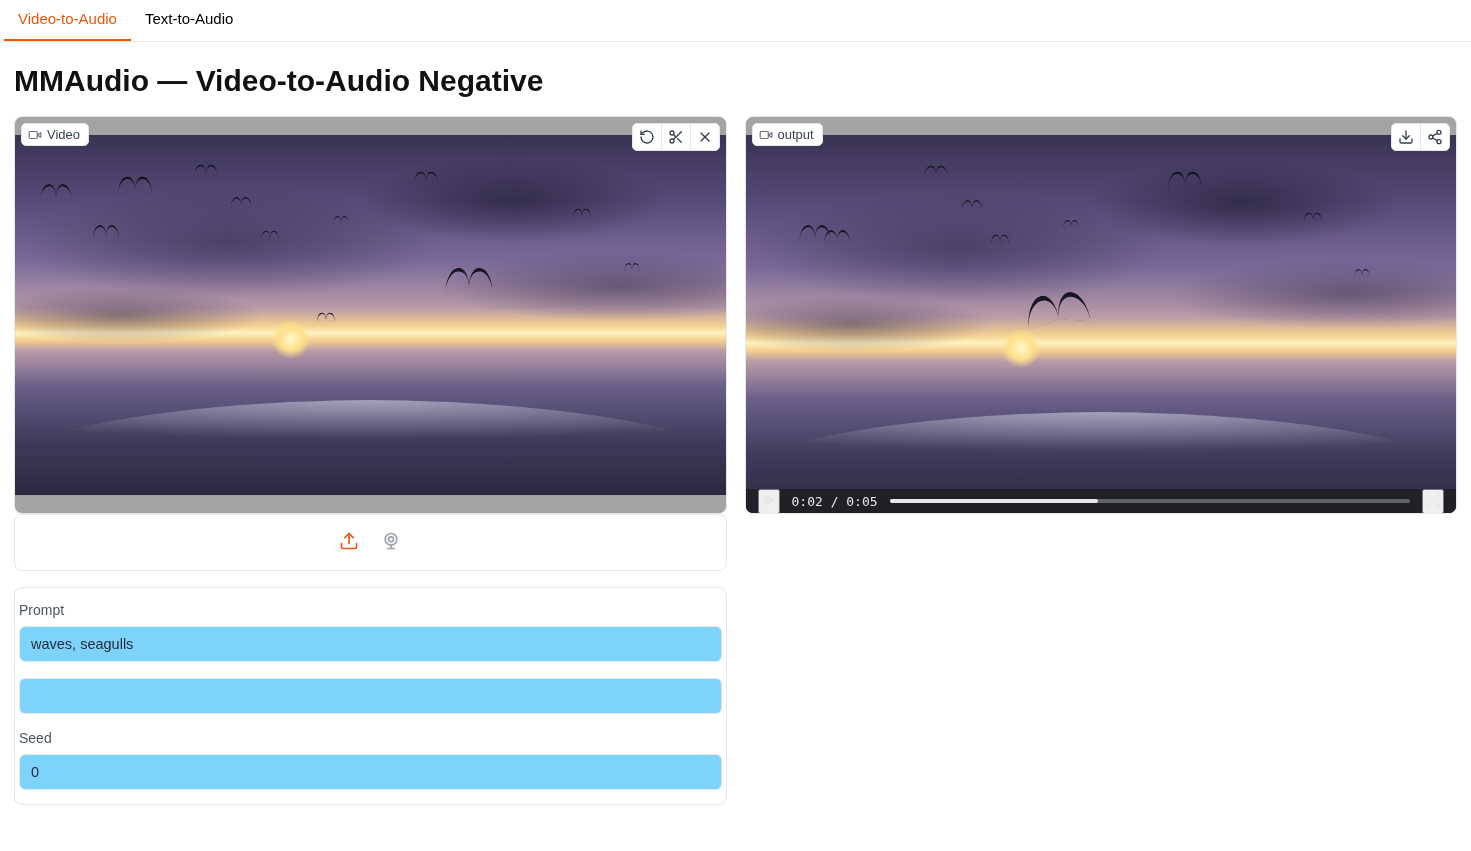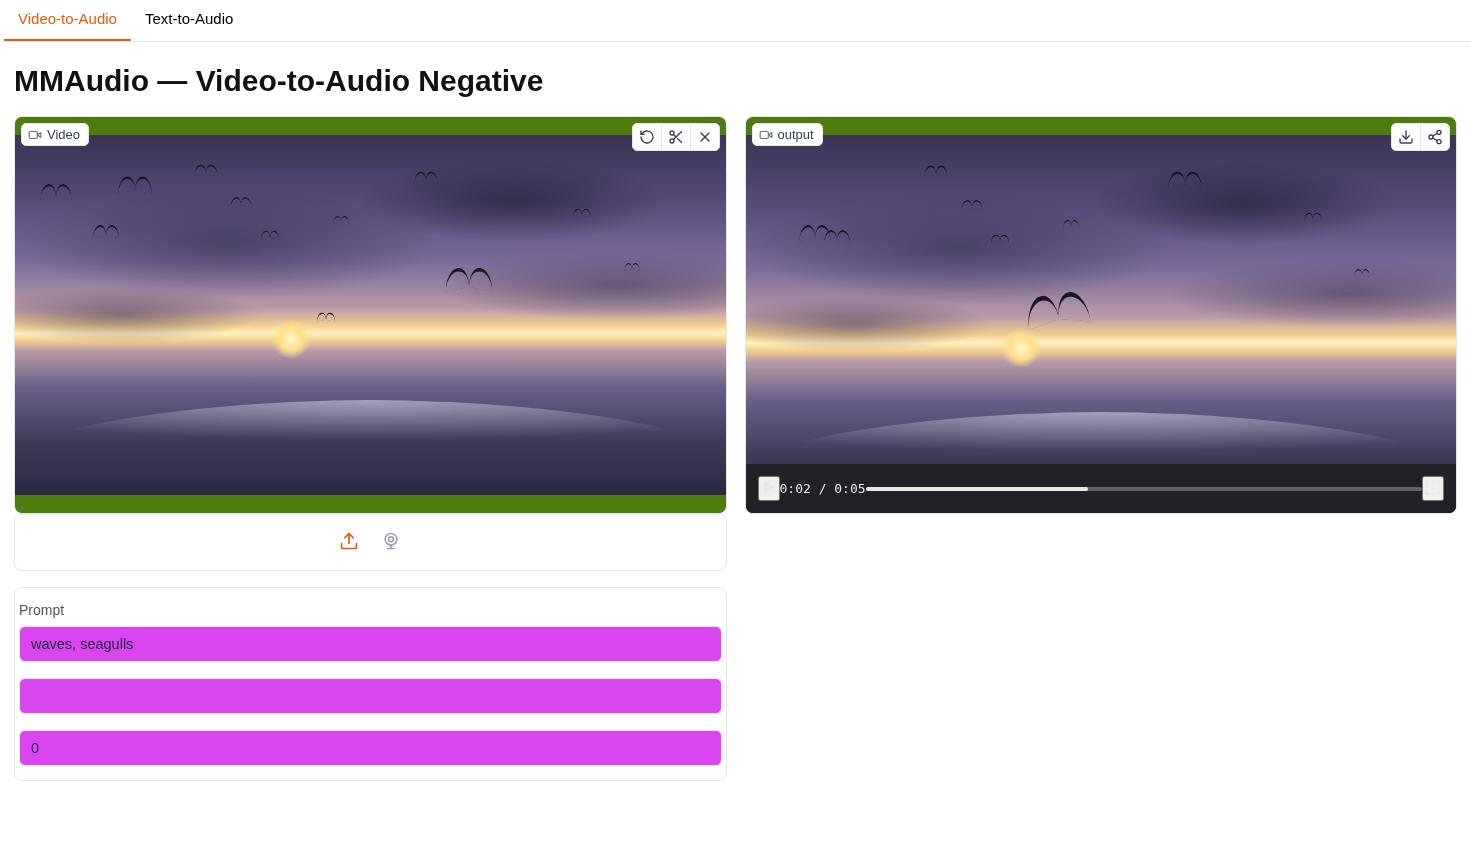--- a/index.html
+++ b/index.html
@@ -8,21 +8,21 @@
 .tabs { display: flex; border-bottom: 1px solid #e5e7eb; padding: 0 4px; }
 .tab { padding: 10px 14px 12px; font-size: 15px; cursor: pointer; color: #000000; border-bottom: 2px solid transparent; }
 .tab.active { color: #ea580c; border-bottom-color: #ea580c; }
 
 .page-title { font-size: 30px; font-weight: 700; margin: 22px 14px 18px; color: #111; }
 
 .content { display: flex; gap: 18px; padding: 0 14px 30px; align-items: flex-start; }
 .col { flex: 1; min-width: 0; }
 
 .panel { border: 1px solid #e5e7eb; border-radius: 8px; position: relative; overflow: hidden; }
-.video-panel { background: #4d7c0f; height: 398px; }
+.video-panel { background: #a3a3a3; height: 398px; }
 
 .panel-label { position: absolute; top: 6px; left: 6px; background: #fff; border: 1px solid #e5e7eb; border-radius: 5px; padding: 3px 8px 3px 6px; display: flex; align-items: center; gap: 5px; font-size: 13px; color: #374151; z-index: 10; }
 .panel-label svg { width: 14px; height: 14px; stroke: #6b7280; }
 
 .panel-actions { position: absolute; top: 6px; right: 6px; background: #fff; border: 1px solid #e5e7eb; border-radius: 5px; display: flex; z-index: 10; }
 .panel-actions button { background: none; border: none; padding: 5px 6px; cursor: pointer; display: flex; align-items: center; }
 .panel-actions button:not(:last-child) { border-right: 1px solid #e5e7eb; }
 .panel-actions svg { width: 16px; height: 16px; stroke: #374151; }
 
 
@@ -60,34 +60,34 @@
 .b9 { left: 56%; top: 10%; transform: scale(0.9); }
 .b10{ left: 78%; top: 20%; transform: scale(0.7); }
 .b11{ left: 85%; top: 35%; transform: scale(0.6); }
 .b12{ left: 42%; top: 49%; transform: scale(0.7); }
 
 .output .b8 { left: 42%; top: 44%; transform: scale(2.4) rotate(-8deg); }
 .output .b3 { left: 60%; top: 10%; }
 .output .b1 { left: 8%;  top: 24%; }
 
 
-.controls { position: absolute; left: 0; right: 0; bottom: 0; height: 49px; background: rgba(32,33,36,0.92); display: flex; align-items: center; padding: 0 12px; color: #e8e8e8; font-family: monospace; font-size: 13px; }
+.controls { position: absolute; left: 0; right: 0; bottom: 0; height: 24px; background: rgba(32,33,36,0.92); display: flex; align-items: center; gap: 12px; padding: 0 12px; color: #e8e8e8; font-family: monospace; font-size: 13px; }
 .controls .play svg { width: 18px; height: 18px; fill: #e8e8e8; }
 .controls .time { white-space: nowrap; }
 .controls .track { flex: 1; height: 4px; background: #5f6368; position: relative; border-radius: 2px; }
 .controls .track .prog { position: absolute; left: 0; top: 0; bottom: 0; background: #e8e8e8; border-radius: 2px; }
 .controls .fs svg { width: 18px; height: 18px; stroke: #e8e8e8; }
 
 .upload-row { display: flex; justify-content: center; gap: 14px; padding: 12px 0; }
 .upload-row button { background: none; border: none; cursor: pointer; padding: 4px; }
 .upload-row svg { width: 20px; height: 20px; }
 
 .form-panel { border: 1px solid #e5e7eb; border-radius: 8px; padding: 14px 4px; margin-top: 16px; }
 .form-label { font-size: 14px; color: #4b5563; margin-bottom: 8px; display: block; }
-.form-input { width: 100%; border: 1px solid #e5e7eb; border-radius: 6px; padding: 9px 11px; font-size: 14.5px; color: #1f2937; background: #d946ef; margin-bottom: 16px; }
+.form-input { width: 100%; border: 1px solid #e5e7eb; border-radius: 6px; padding: 9px 11px; font-size: 14.5px; color: #1f2937; background: #7dd3fc; margin-bottom: 16px; }
 .form-panel > :last-child { margin-bottom: 0; }
 </style>
 </head>
 <body>
 
 <div class="tabs">
   <div class="tab active">Video-to-Audio</div>
   <div class="tab">Text-to-Audio</div>
 </div>
 
@@ -165,20 +165,21 @@
         </button>
       </div>
     </div>
 
     <div class="form-panel">
       <label class="form-label">Prompt</label>
       <input class="form-input" value="waves, seagulls" style="">
 
       <input class="form-input" value="" style="">
 
+      <label class="form-label">Seed</label>
       <input class="form-input" value="0" style="">
     </div>
   </div>
 
   <div class="col">
     <div class="panel video-panel">
       <div class="panel-label">
         <svg viewBox="0 0 24 24" fill="none" stroke-width="2" stroke-linecap="round" stroke-linejoin="round">
             <rect x="2" y="6" width="14" height="12" rx="2"></rect>
             <path d="m22 8-6 4 6 4V8z"></path>

